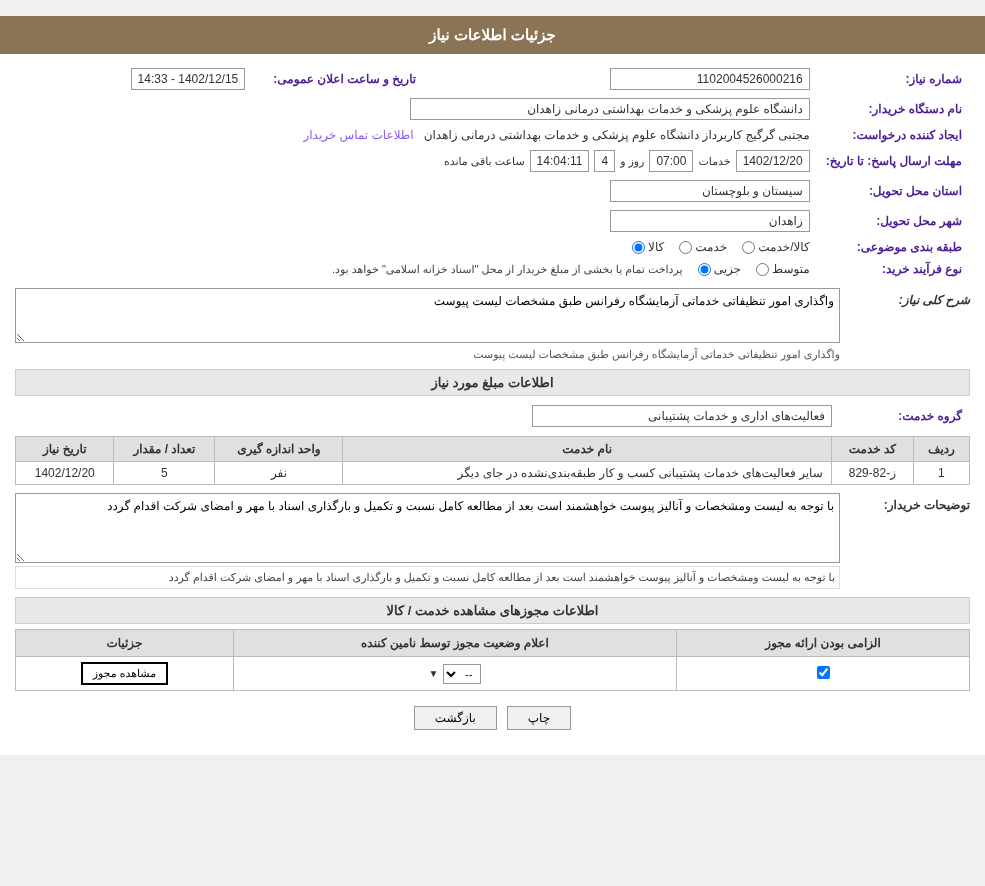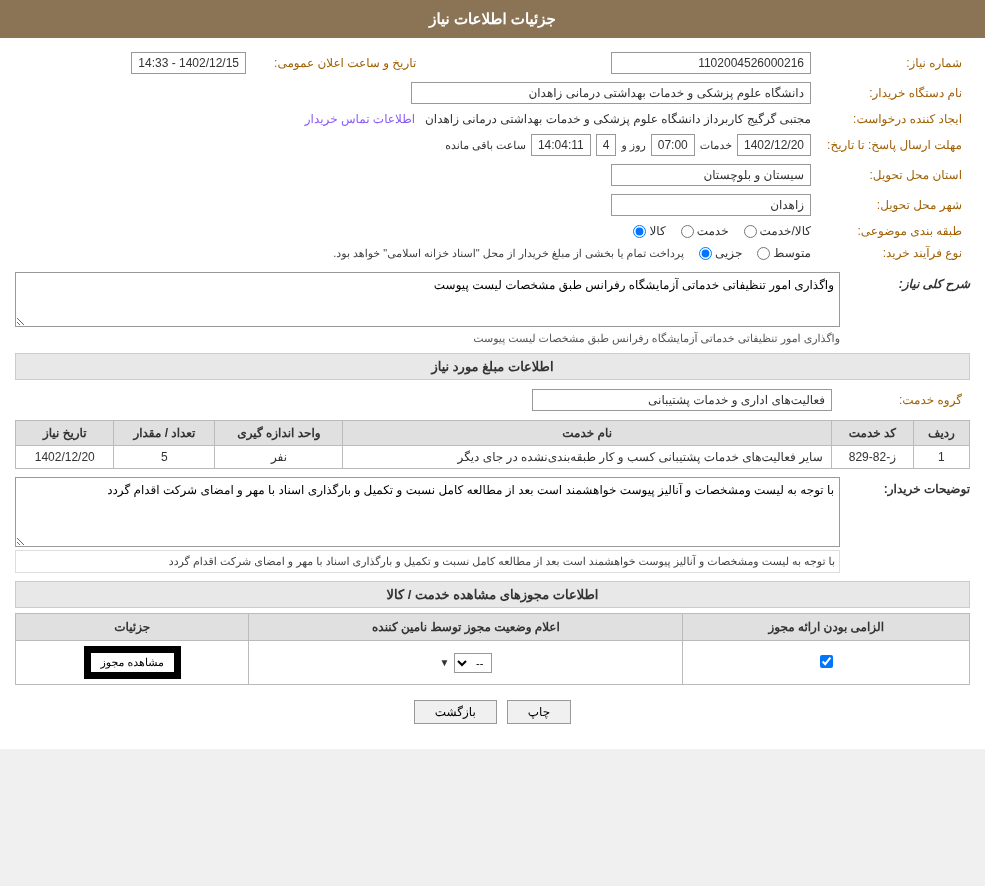--- a/index.html
+++ b/index.html
@@ -5,21 +5,21 @@
     * { box-sizing: border-box; margin: 0; padding: 0; }
     body {
       font-family: Tahoma, Arial, sans-serif;
       font-size: 12px;
       background: #f0f0f0;
       direction: rtl;
       color: #333;
     }
     .page-container {
       max-width: 985px;
-      margin: 0 auto;
+      margin: 16px auto;
       background: #fff;
     }
     .header-bar {
       background: #8B7355;
       color: #fff;
       text-align: center;
       padding: 10px 15px;
       font-size: 15px;
       font-weight: bold;
     }
@@ -38,22 +38,22 @@
     .info-table {
       width: 100%;
       border-collapse: collapse;
     }
     .info-table td {
       padding: 4px 8px;
       vertical-align: middle;
     }
     .label-cell {
       text-align: right;
-      font-weight: normal;
-      color: #a16207;
+      font-weight: bold;
+      color: #4c1d95;
       white-space: nowrap;
       width: 130px;
     }
     .value-cell {
       text-align: right;
     }
     .input-box {
       border: 1px solid #999;
       padding: 3px 6px;
       background: #fff;
@@ -120,21 +120,21 @@
       text-align: center;
       font-weight: bold;
     }
     .permissions-table td {
       border: 1px solid #bbb;
       padding: 5px 8px;
       text-align: center;
     }
     .btn-view {
       background: #fff;
-      border: 7px solid #000000;
+      border: 2px solid #000000;
       padding: 3px 10px;
       cursor: pointer;
       font-family: Tahoma, Arial, sans-serif;
       font-size: 11px;
     }
     .btn-back {
       background: #f0f0f0;
       border: 1px solid #999;
       padding: 4px 20px;
       cursor: pointer;

